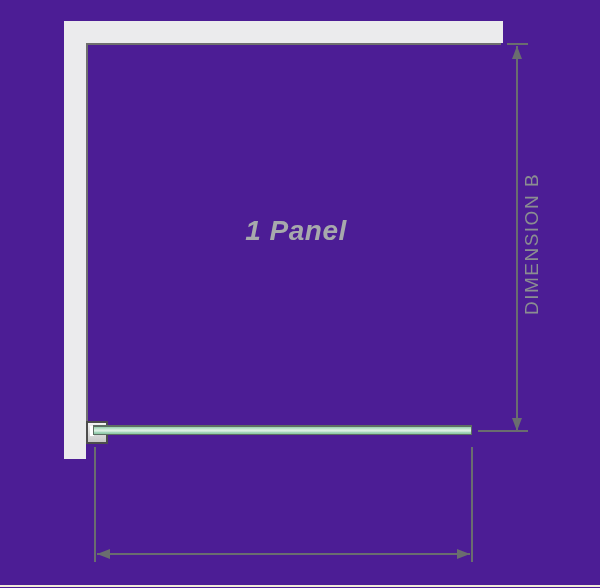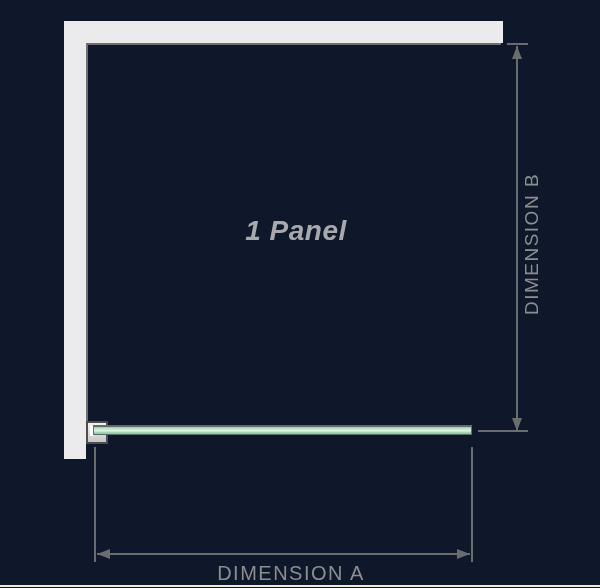--- a/index.html
+++ b/index.html
@@ -1,19 +1,19 @@
 <!DOCTYPE html>
 <html><head>
 <meta charset="utf-8">
 <style>
   html,body{margin:0;padding:0;background:#ffffff;}
   .stage{
     position:relative;
     width:600px;height:588px;
-    background:#0f172a;
+    background:#4c1d95;
     overflow:hidden;
     font-family:"Liberation Sans", sans-serif;
   }
   
   .wall{position:absolute;background:#ebebed;}
   .wall-top{left:64px;top:21px;width:439px;height:22px;}
   .wall-left{left:64px;top:21px;width:22px;height:438px;}
   
   .panel-border-top{position:absolute;left:87px;top:43px;width:414px;height:2px;background:#6f6f6f;}
   .panel-border-left{position:absolute;left:86px;top:43px;width:2px;height:379px;background:#6f6f6f;}
@@ -84,17 +84,16 @@
   <div class="dim-line dimB-line"></div>
   <div class="arrow arrow-up"></div>
   <div class="arrow arrow-down"></div>
   <div class="dimB-label">DIMENSION B</div>
 
   <div class="ext extA-left"></div>
   <div class="ext extA-right"></div>
   <div class="dim-line dimA-line"></div>
   <div class="arrow arrow-left"></div>
   <div class="arrow arrow-right"></div>
-  <div class="dimA-label">DIMENSION A</div>
 
   <div class="bottom-rule"></div>
 
 </div>
 
 </body></html>

